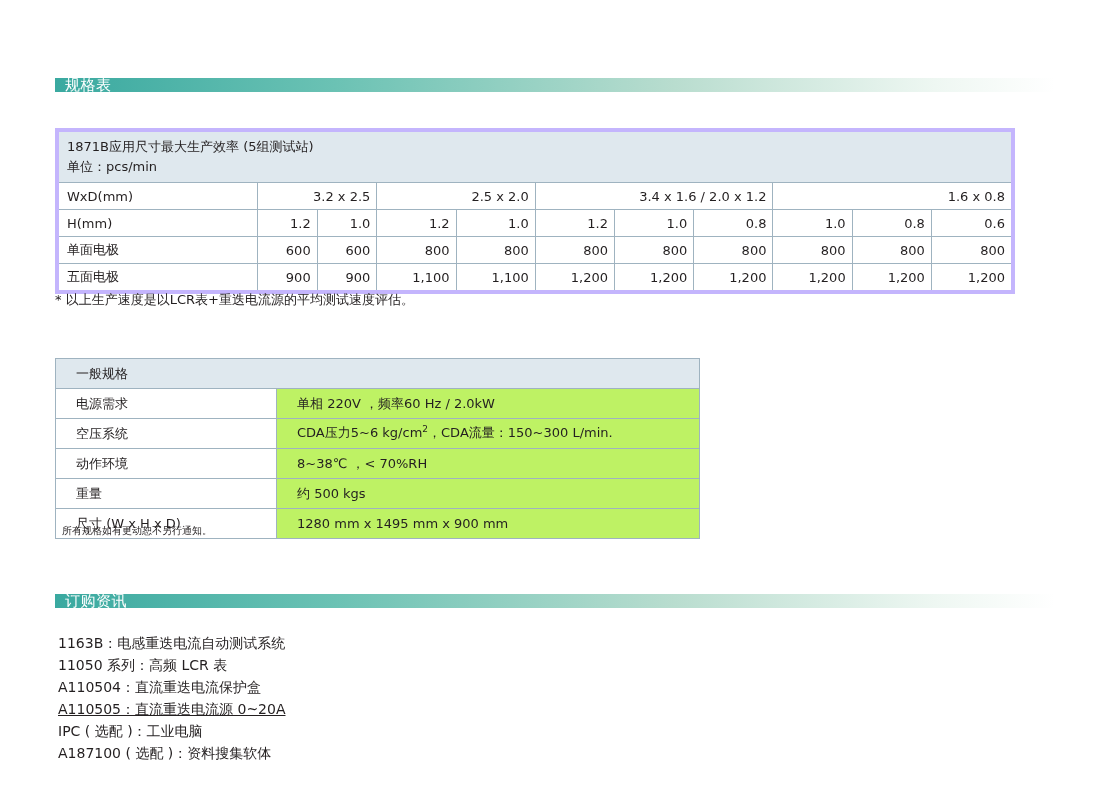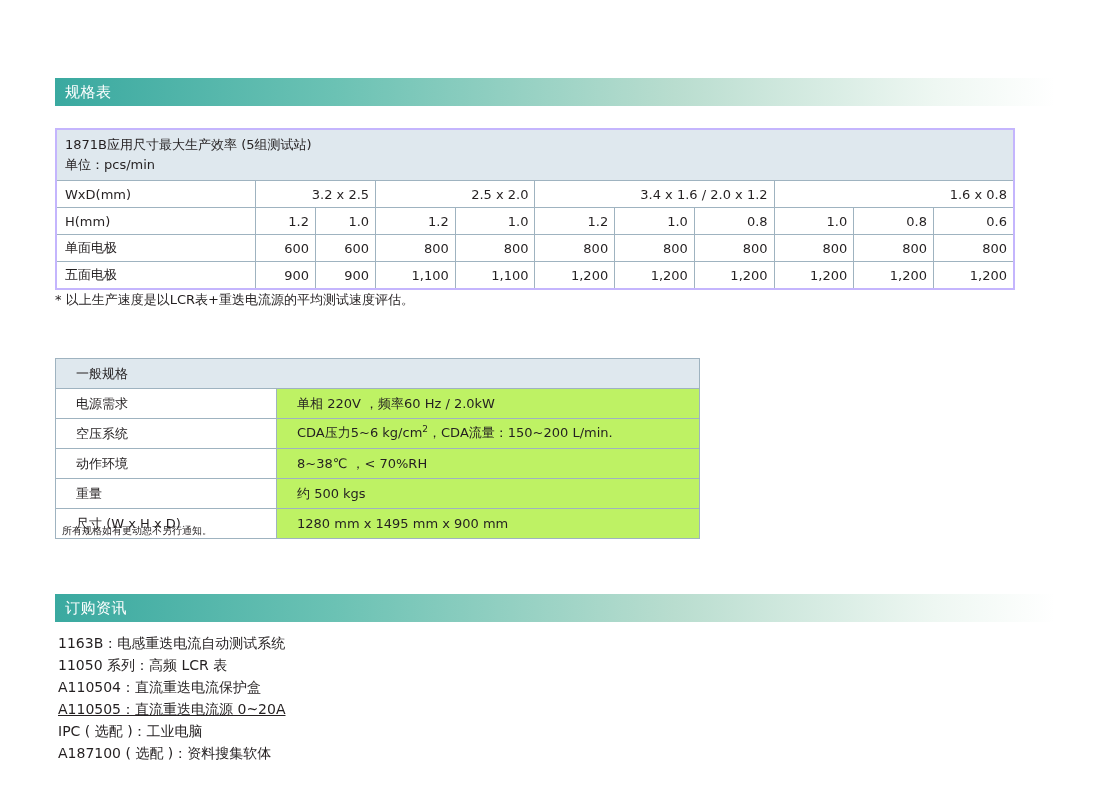--- a/index.html
+++ b/index.html
@@ -18,21 +18,21 @@
   .page {
     position: absolute;
     left: 0; top: 0;
     width: 1102px;
     height: 796px;
   }
 
   
   .section-bar {
     position: absolute;
-    height: 28px;
+    height: 14px;
     background: linear-gradient(to right, #3aa9a0 0%, #6bc2b4 28%, #b9ddcf 62%, #eef7f2 88%, #ffffff 100%);
     display: flex;
     align-items: center;
   }
   .section-bar .title {
     color: #ffffff;
     font-size: 15px;
     padding-left: 10px;
     letter-spacing: 0.5px;
     line-height: 1;
@@ -41,21 +41,21 @@
   
   table {
     border-collapse: collapse;
     font-size: 13px;
   }
   .spec-table {
     position: absolute;
     left: 55px;
     top: 128px;
     width: 960px;
-    border: 2px solid #c4b5fd;
+    border: 4px solid #c4b5fd;
   }
   .spec-table td, .spec-table th {
     border: 1px solid #9fb3c0;
     padding: 3px 6px;
     text-align: right;
     font-weight: normal;
     color: #231f20;
     height: 20px;
   }
   .spec-table .hdr-block {
@@ -199,21 +199,21 @@
     <tbody>
         <tr>
       <td class="gen-hdr" colspan="2">一般规格</td>
     </tr>
     <tr>
       <td class="gen-key">电源需求</td>
       <td class="gen-val">单相 220V ，频率60 Hz / 2.0kW</td>
     </tr>
     <tr>
       <td class="gen-key">空压系统</td>
-      <td class="gen-val"><span>CDA压力5~6 kg/cm</span><sup>2</sup><span>，CDA流量：150~200 L/min.</span></td>
+      <td class="gen-val"><span>CDA压力5~6 kg/cm</span><sup>2</sup><span>，CDA流量：150~300 L/min.</span></td>
     </tr>
     <tr>
       <td class="gen-key">动作环境</td>
       <td class="gen-val">8~38℃ ，&lt; 70%RH</td>
     </tr>
     <tr>
       <td class="gen-key">重量</td>
       <td class="gen-val">约 500 kgs</td>
     </tr>
     <tr>

